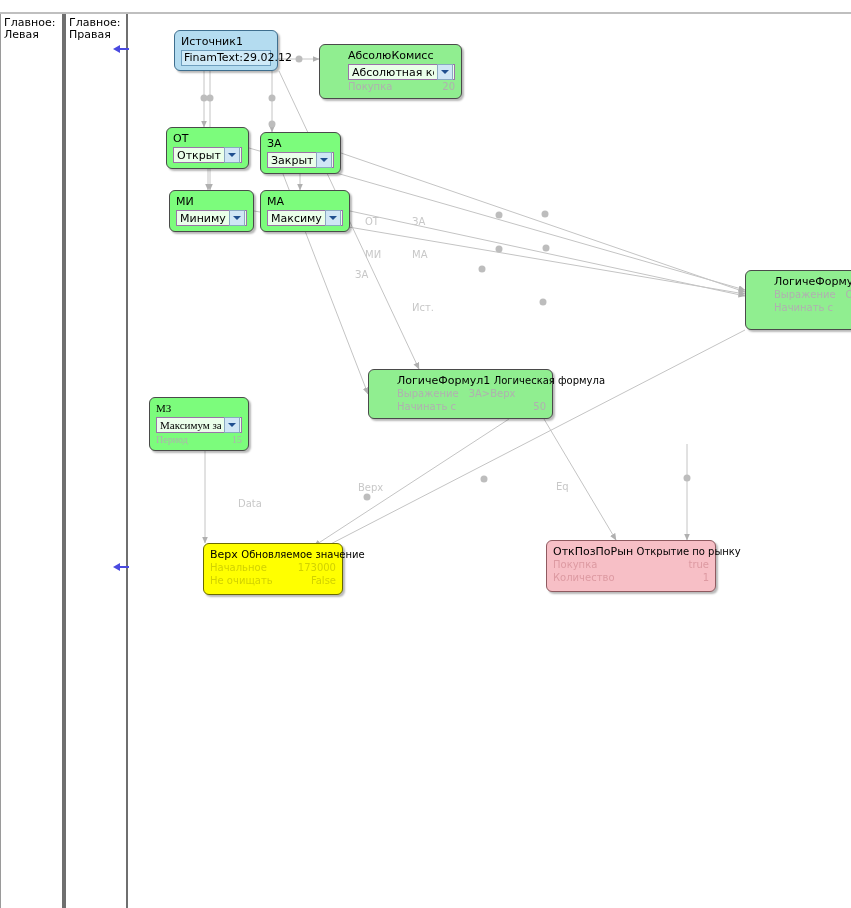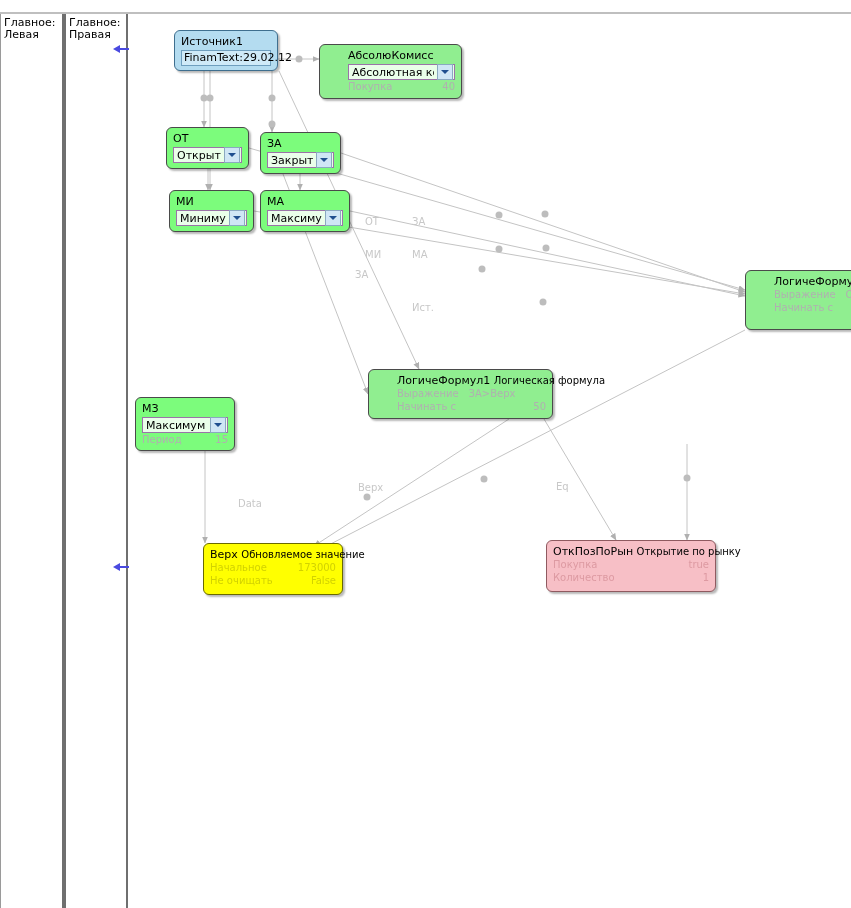--- a/index.html
+++ b/index.html
@@ -287,21 +287,21 @@
           <div class="flatfield">FinamText:29.02.12</div>
         </div>
         <div class="node green-soft" style="left: 190px; top: 30px; width: 143px; height: 55px;">
           <div class="node-title"><span>АбсолюКомисс</span></div>
           <div class="combo">
             <span class="combo-text">Абсолютная комиссия</span>
             <span class="combo-arrow"></span>
           </div>
           <div class="node-row">
             <span class="k">Покупка</span>
-            <span class="v">40</span>
+            <span class="v">20</span>
           </div>
         </div>
         <div class="node green-bright" style="left: 37px; top: 113px; width: 83px; height: 42px;">
           <div class="node-title"><span>ОТ</span></div>
           <div class="combo">
             <span class="combo-text">Открытие</span>
             <span class="combo-arrow"></span>
           </div>
         </div>
         <div class="node green-bright" style="left: 131px; top: 118px; width: 81px; height: 42px;">
@@ -318,21 +318,21 @@
             <span class="combo-arrow"></span>
           </div>
         </div>
         <div class="node green-bright" style="left: 131px; top: 176px; width: 90px; height: 42px;">
           <div class="node-title"><span>МА</span></div>
           <div class="combo">
             <span class="combo-text">Максимум</span>
             <span class="combo-arrow"></span>
           </div>
         </div>
-        <div class="node green-bright" style="left: 6px; top: 383px; width: 100px; height: 54px;">
+        <div class="node green-bright" style="left: 20px; top: 383px; width: 100px; height: 54px; font-family: Liberation Serif, serif;">
           <div class="node-title"><span>МЗ</span></div>
           <div class="combo">
             <span class="combo-text">Максимум за</span>
             <span class="combo-arrow"></span>
           </div>
           <div class="node-row">
             <span class="k">Период</span>
             <span class="v">15</span>
           </div>
         </div>

